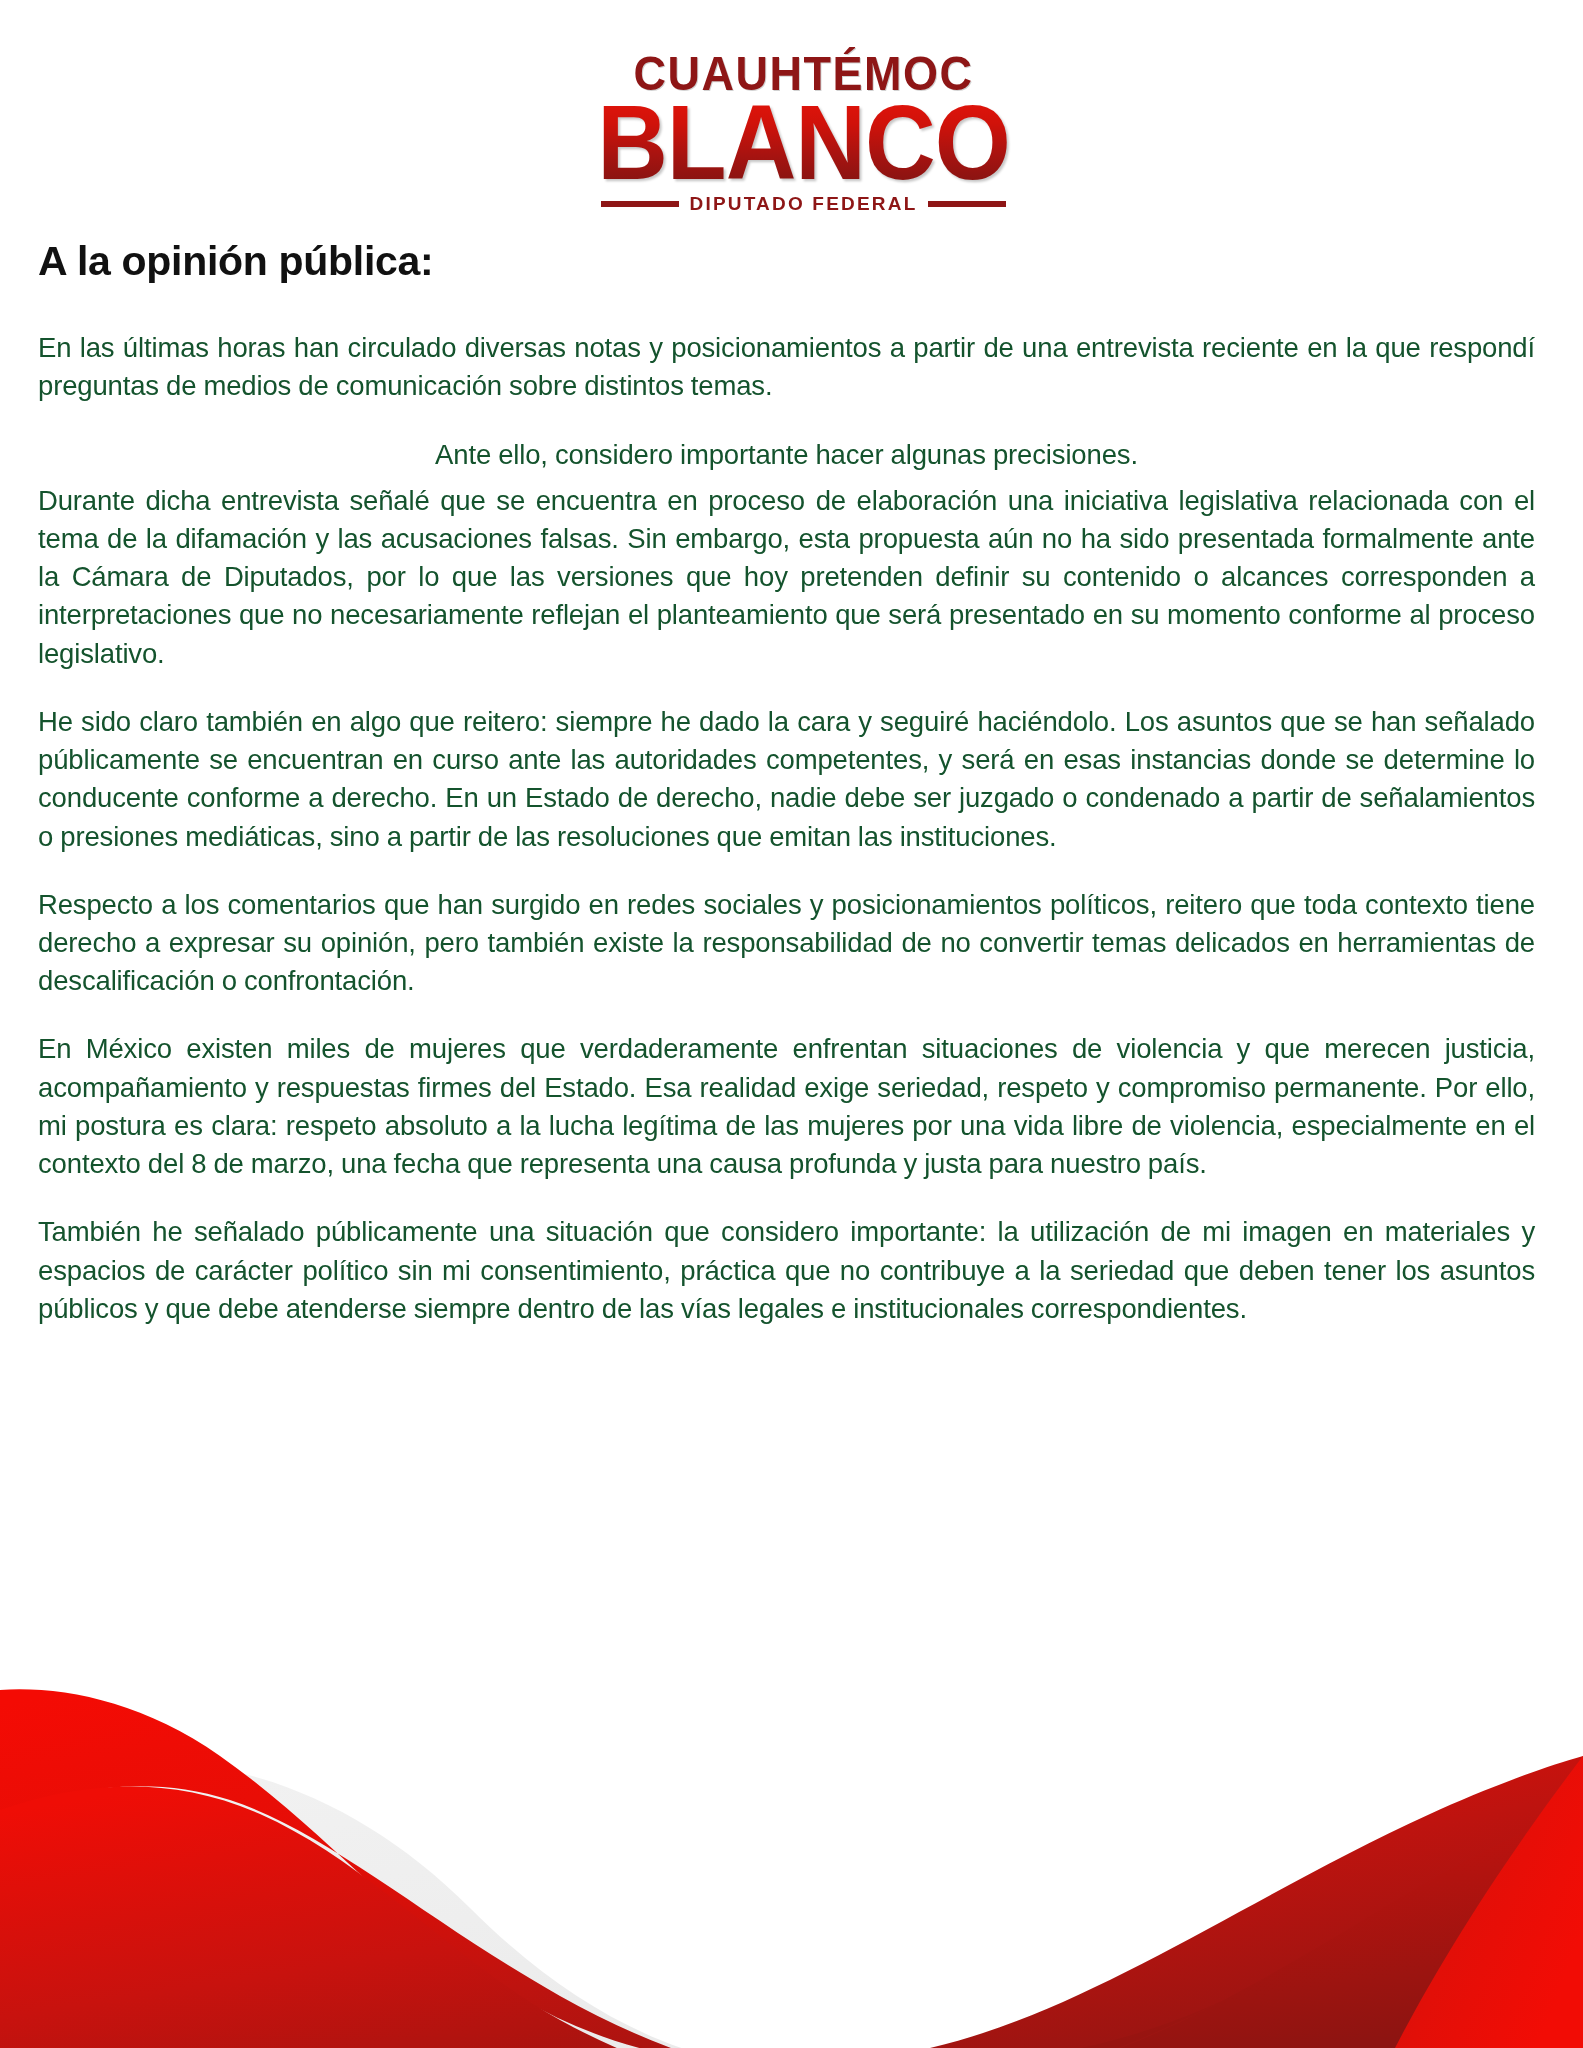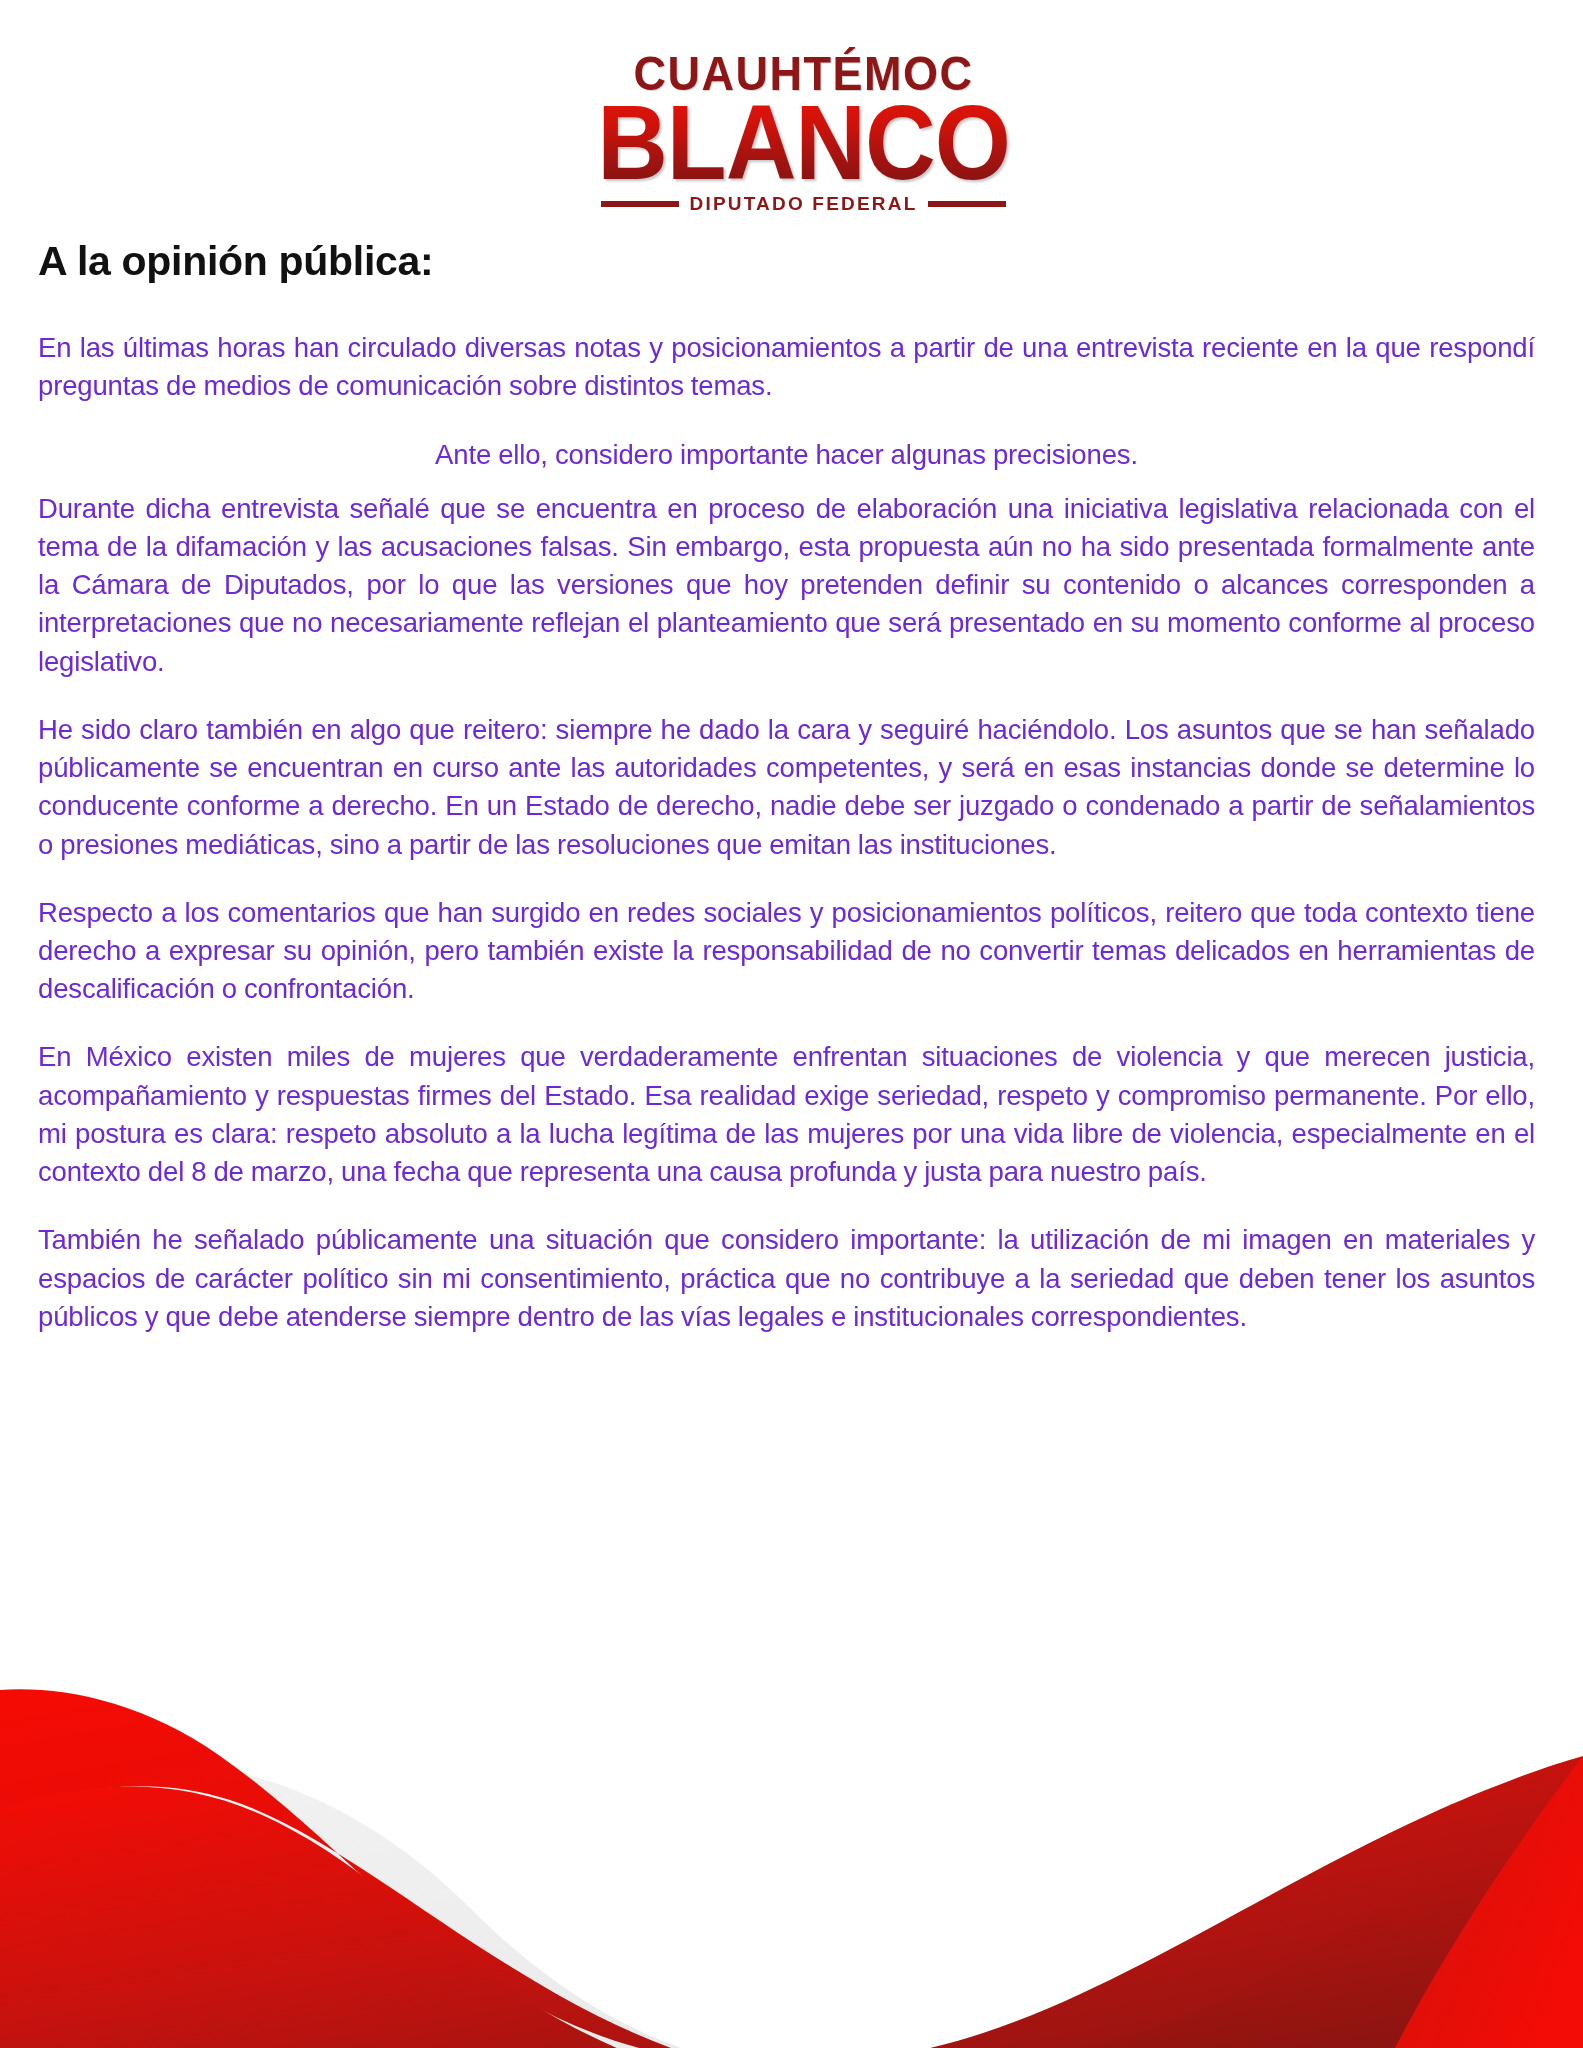--- a/index.html
+++ b/index.html
@@ -93,22 +93,22 @@
     font-size: 41px;
     color: #111111;
     letter-spacing: -0.3px;
     margin: 0 0 44px 0;
     line-height: 1.15;
   }
   .para {
     font-family: "Liberation Sans", sans-serif;
     font-size: 27.5px;
     line-height: 1.39;
-    color: #6d28d9;
-    margin: 16px 0 30px 0;
+    color: #14532d;
+    margin: 8px 0 30px 0;
     text-align: justify;
     text-justify: inter-word;
     letter-spacing: -0.15px;
     word-spacing: -0.4px;
   }
   .para.tight {
     margin-bottom: 0;
   }
   .para.nojustify {
     text-align: center;

